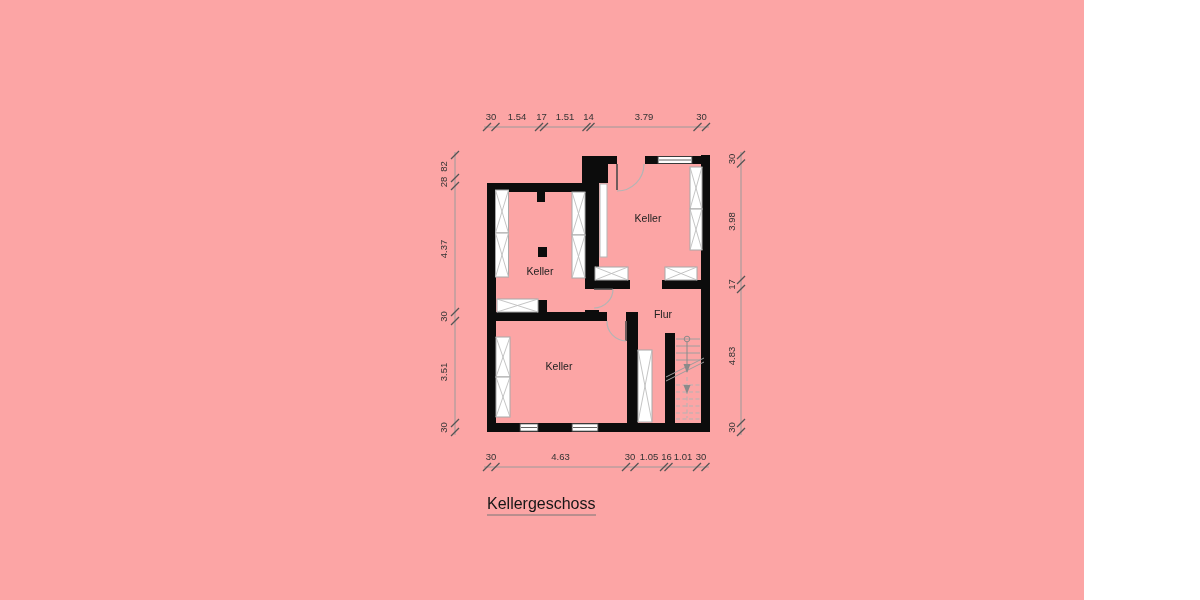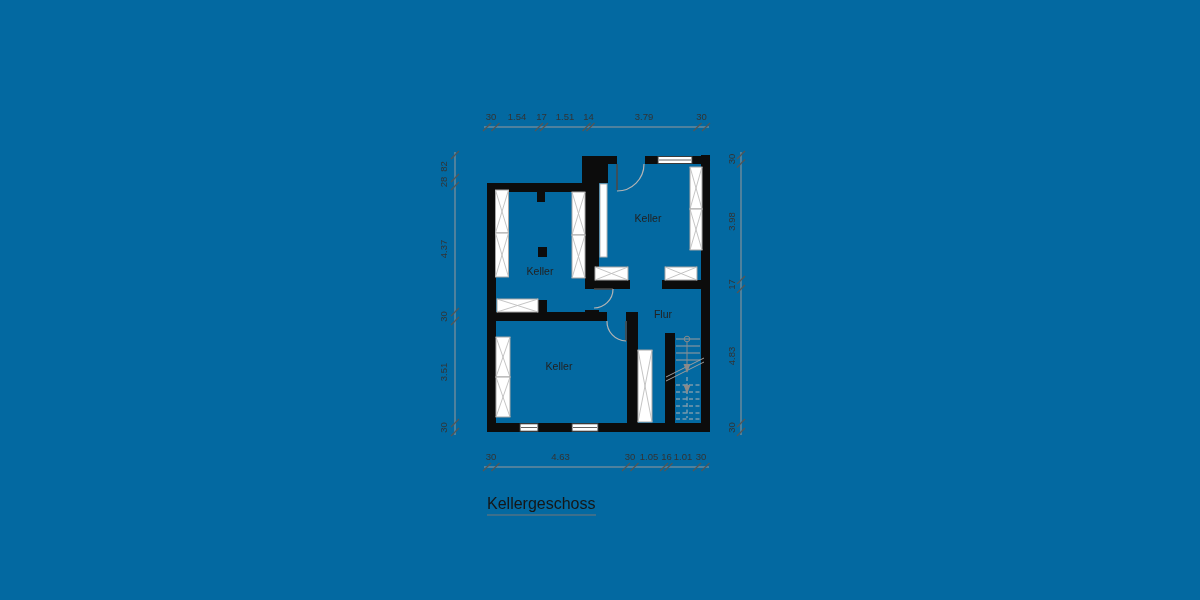--- a/index.html
+++ b/index.html
@@ -1,16 +1,16 @@
 <!DOCTYPE html>
 <html><head>
 <meta charset="utf-8">
 <style>
   html,body{margin:0;padding:0;background:#ffffff;}
-  .page{position:relative;width:1200px;height:600px;background:#0369a1;overflow:hidden;
+  .page{position:relative;width:1084px;height:600px;background:#fca5a5;overflow:hidden;
         font-family:"Liberation Sans", sans-serif;}
   svg{position:absolute;left:0;top:0;}
   .wall{fill:#0c0c0c;stroke:none;}
   .win{fill:#ffffff;stroke:#3a3a3a;stroke-width:1;}
   .winline{stroke:#3a3a3a;stroke-width:0.8;fill:none;}
   .niche{fill:#ffffff;stroke:#b5b5b5;stroke-width:1;}
   .xbox{fill:#ffffff;stroke:#a8a8a8;stroke-width:1;}
   .xline{stroke:#bdbdbd;stroke-width:0.9;}
   .arc{fill:none;stroke:#b4b4b4;stroke-width:1.2;}
   .leaf{stroke:#4a4a4a;stroke-width:1.6;}

